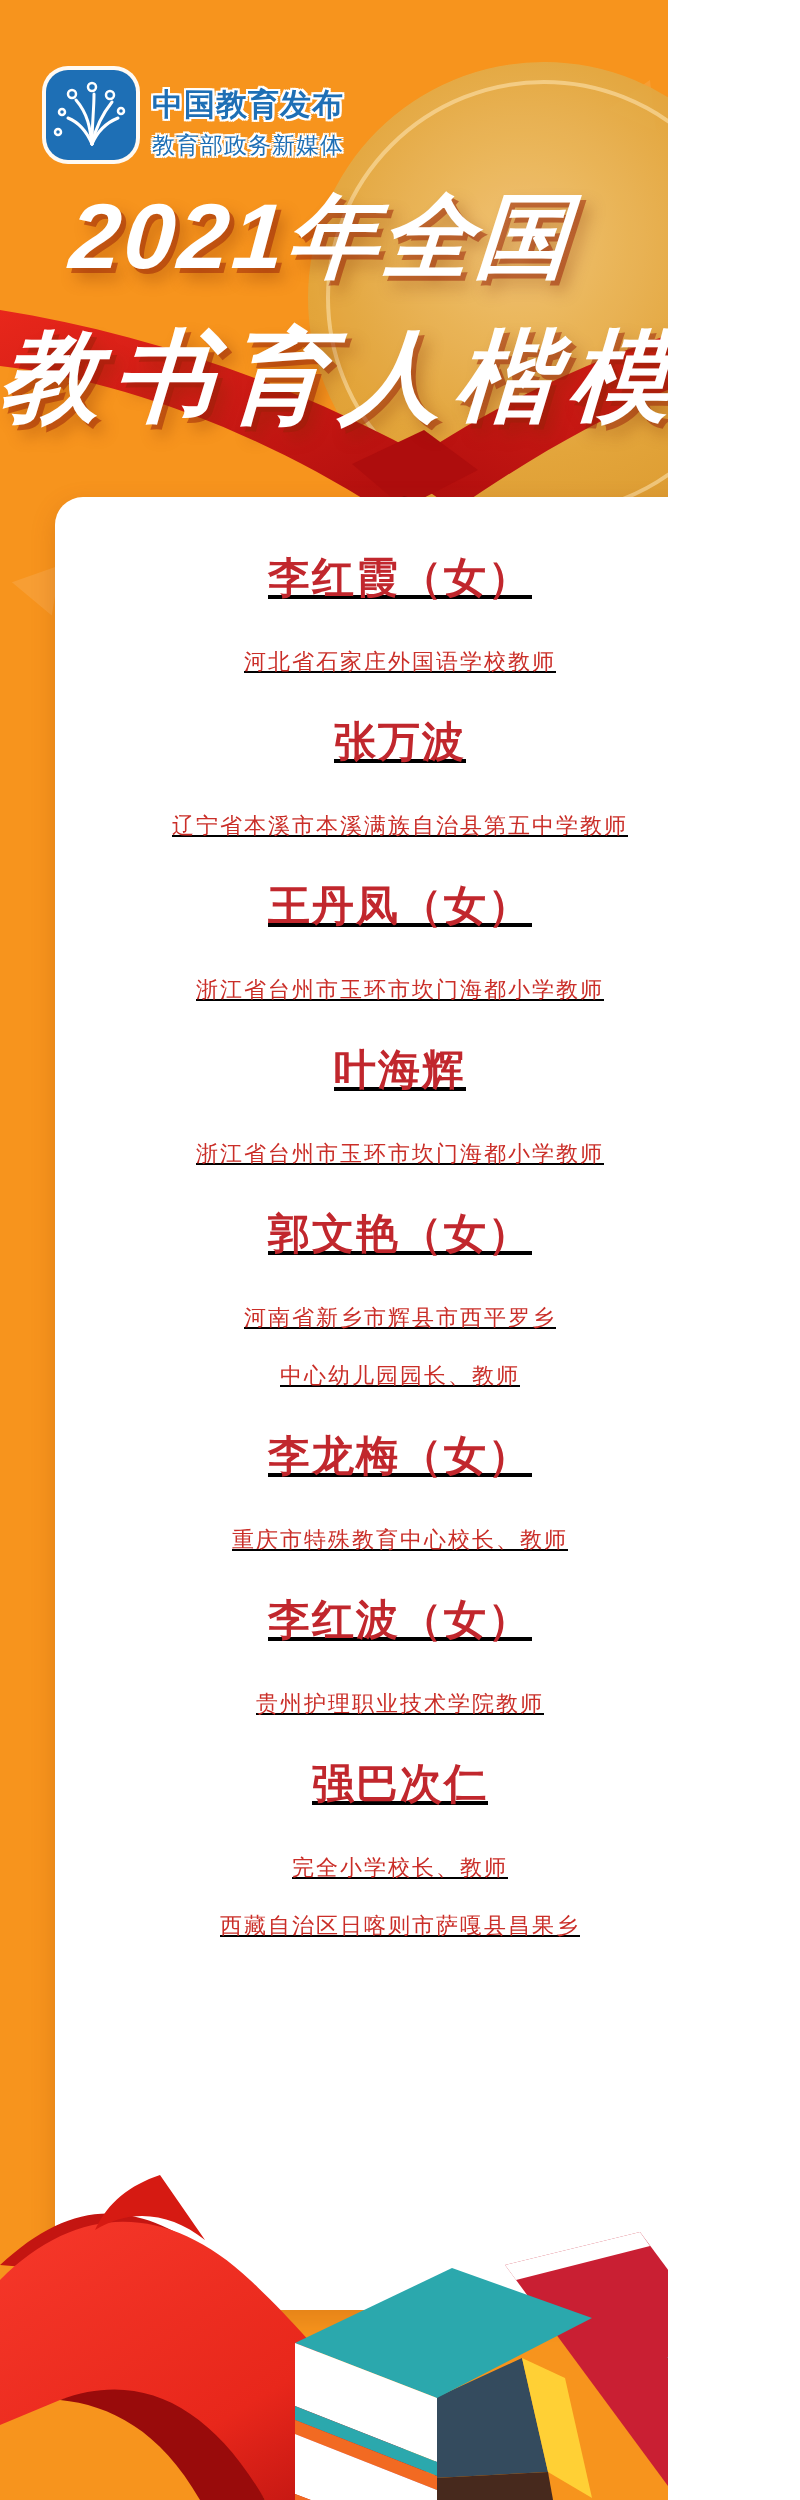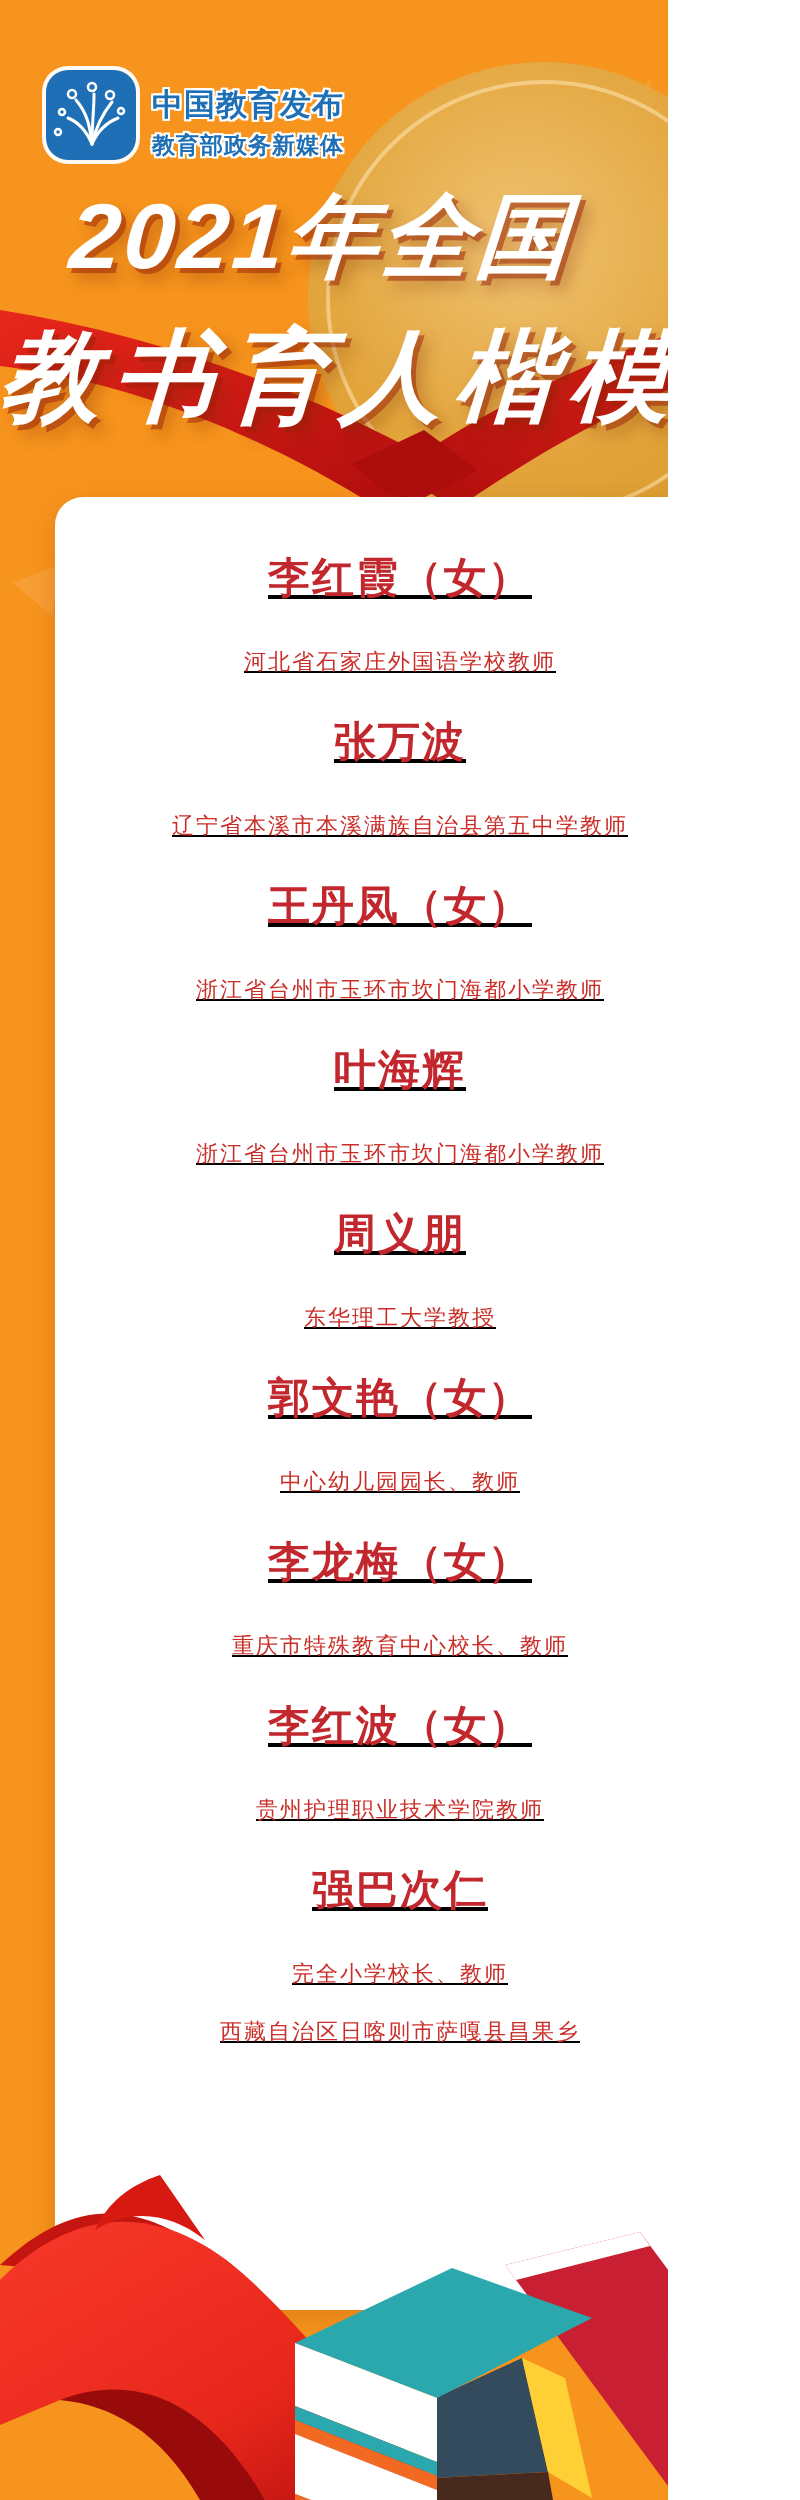--- a/index.html
+++ b/index.html
@@ -31,21 +31,21 @@
   .logo-badge{
     width:90px;height:90px;border-radius:22px;background:var(--logo-blue,#1E6FB5);
     box-shadow:0 0 0 4px rgba(255,255,255,.95);flex:0 0 auto;
   }
   .logo-text{margin-left:16px;padding-top:14px;}
   .logo-title{
     font-size:31px;font-weight:800;letter-spacing:1px;color:var(--logo-blue,#1E6FB5);
     text-shadow:2px 0 0 #fff,-2px 0 0 #fff,0 2px 0 #fff,0 -2px 0 #fff,2px 2px 0 #fff,-2px -2px 0 #fff,2px -2px 0 #fff,-2px 2px 0 #fff;
   }
   .logo-subtitle{
-    margin-top:4px;font-size:23px;font-weight:700;letter-spacing:1px;color:var(--logo-blue,#1E6FB5);
+    margin-top:4px;font-size:23px;font-weight:400;letter-spacing:1px;color:var(--logo-blue,#1E6FB5);
     text-shadow:2px 0 0 #fff,-2px 0 0 #fff,0 2px 0 #fff,0 -2px 0 #fff,2px 2px 0 #fff,-2px -2px 0 #fff,2px -2px 0 #fff,-2px 2px 0 #fff;
   }
   
   .title-line{
     position:absolute;z-index:3;color:var(--title-color,#FFFFFF);font-weight:800;font-style:italic;
     text-shadow:5px 5px 0 var(--title-shadow,rgba(154,32,8,.5)), 10px 11px 16px rgba(120,40,0,.35);
     white-space:nowrap;line-height:1;
   }
   .title-1{left:70px;top:190px;font-size:92px;letter-spacing:3px;transform:skewX(-4deg);}
   .title-2{left:0;top:326px;width:100%;text-align:center;font-size:100px;letter-spacing:14px;transform:skewX(-3deg);}
@@ -154,30 +154,25 @@
           </div>
   </div>
 
   <div class="entry">
     <div class="entry-name">叶海辉</div>
     <div class="entry-affil">
             <div class="affil-line">浙江省台州市玉环市坎门海都小学教师</div>
           </div>
   </div>
 
-  <div class="entry">
-    <div class="entry-name">周义朋</div>
-    <div class="entry-affil">
-            <div class="affil-line">东华理工大学教授</div>
-          </div>
-  </div>
 
   <div class="entry">
     <div class="entry-name">郭文艳（女）</div>
     <div class="entry-affil">
+            <div class="affil-line">河南省新乡市辉县市西平罗乡</div>
             <div class="affil-line">中心幼儿园园长、教师</div>
           </div>
   </div>
 
   <div class="entry">
     <div class="entry-name">李龙梅（女）</div>
     <div class="entry-affil">
             <div class="affil-line">重庆市特殊教育中心校长、教师</div>
           </div>
   </div>

